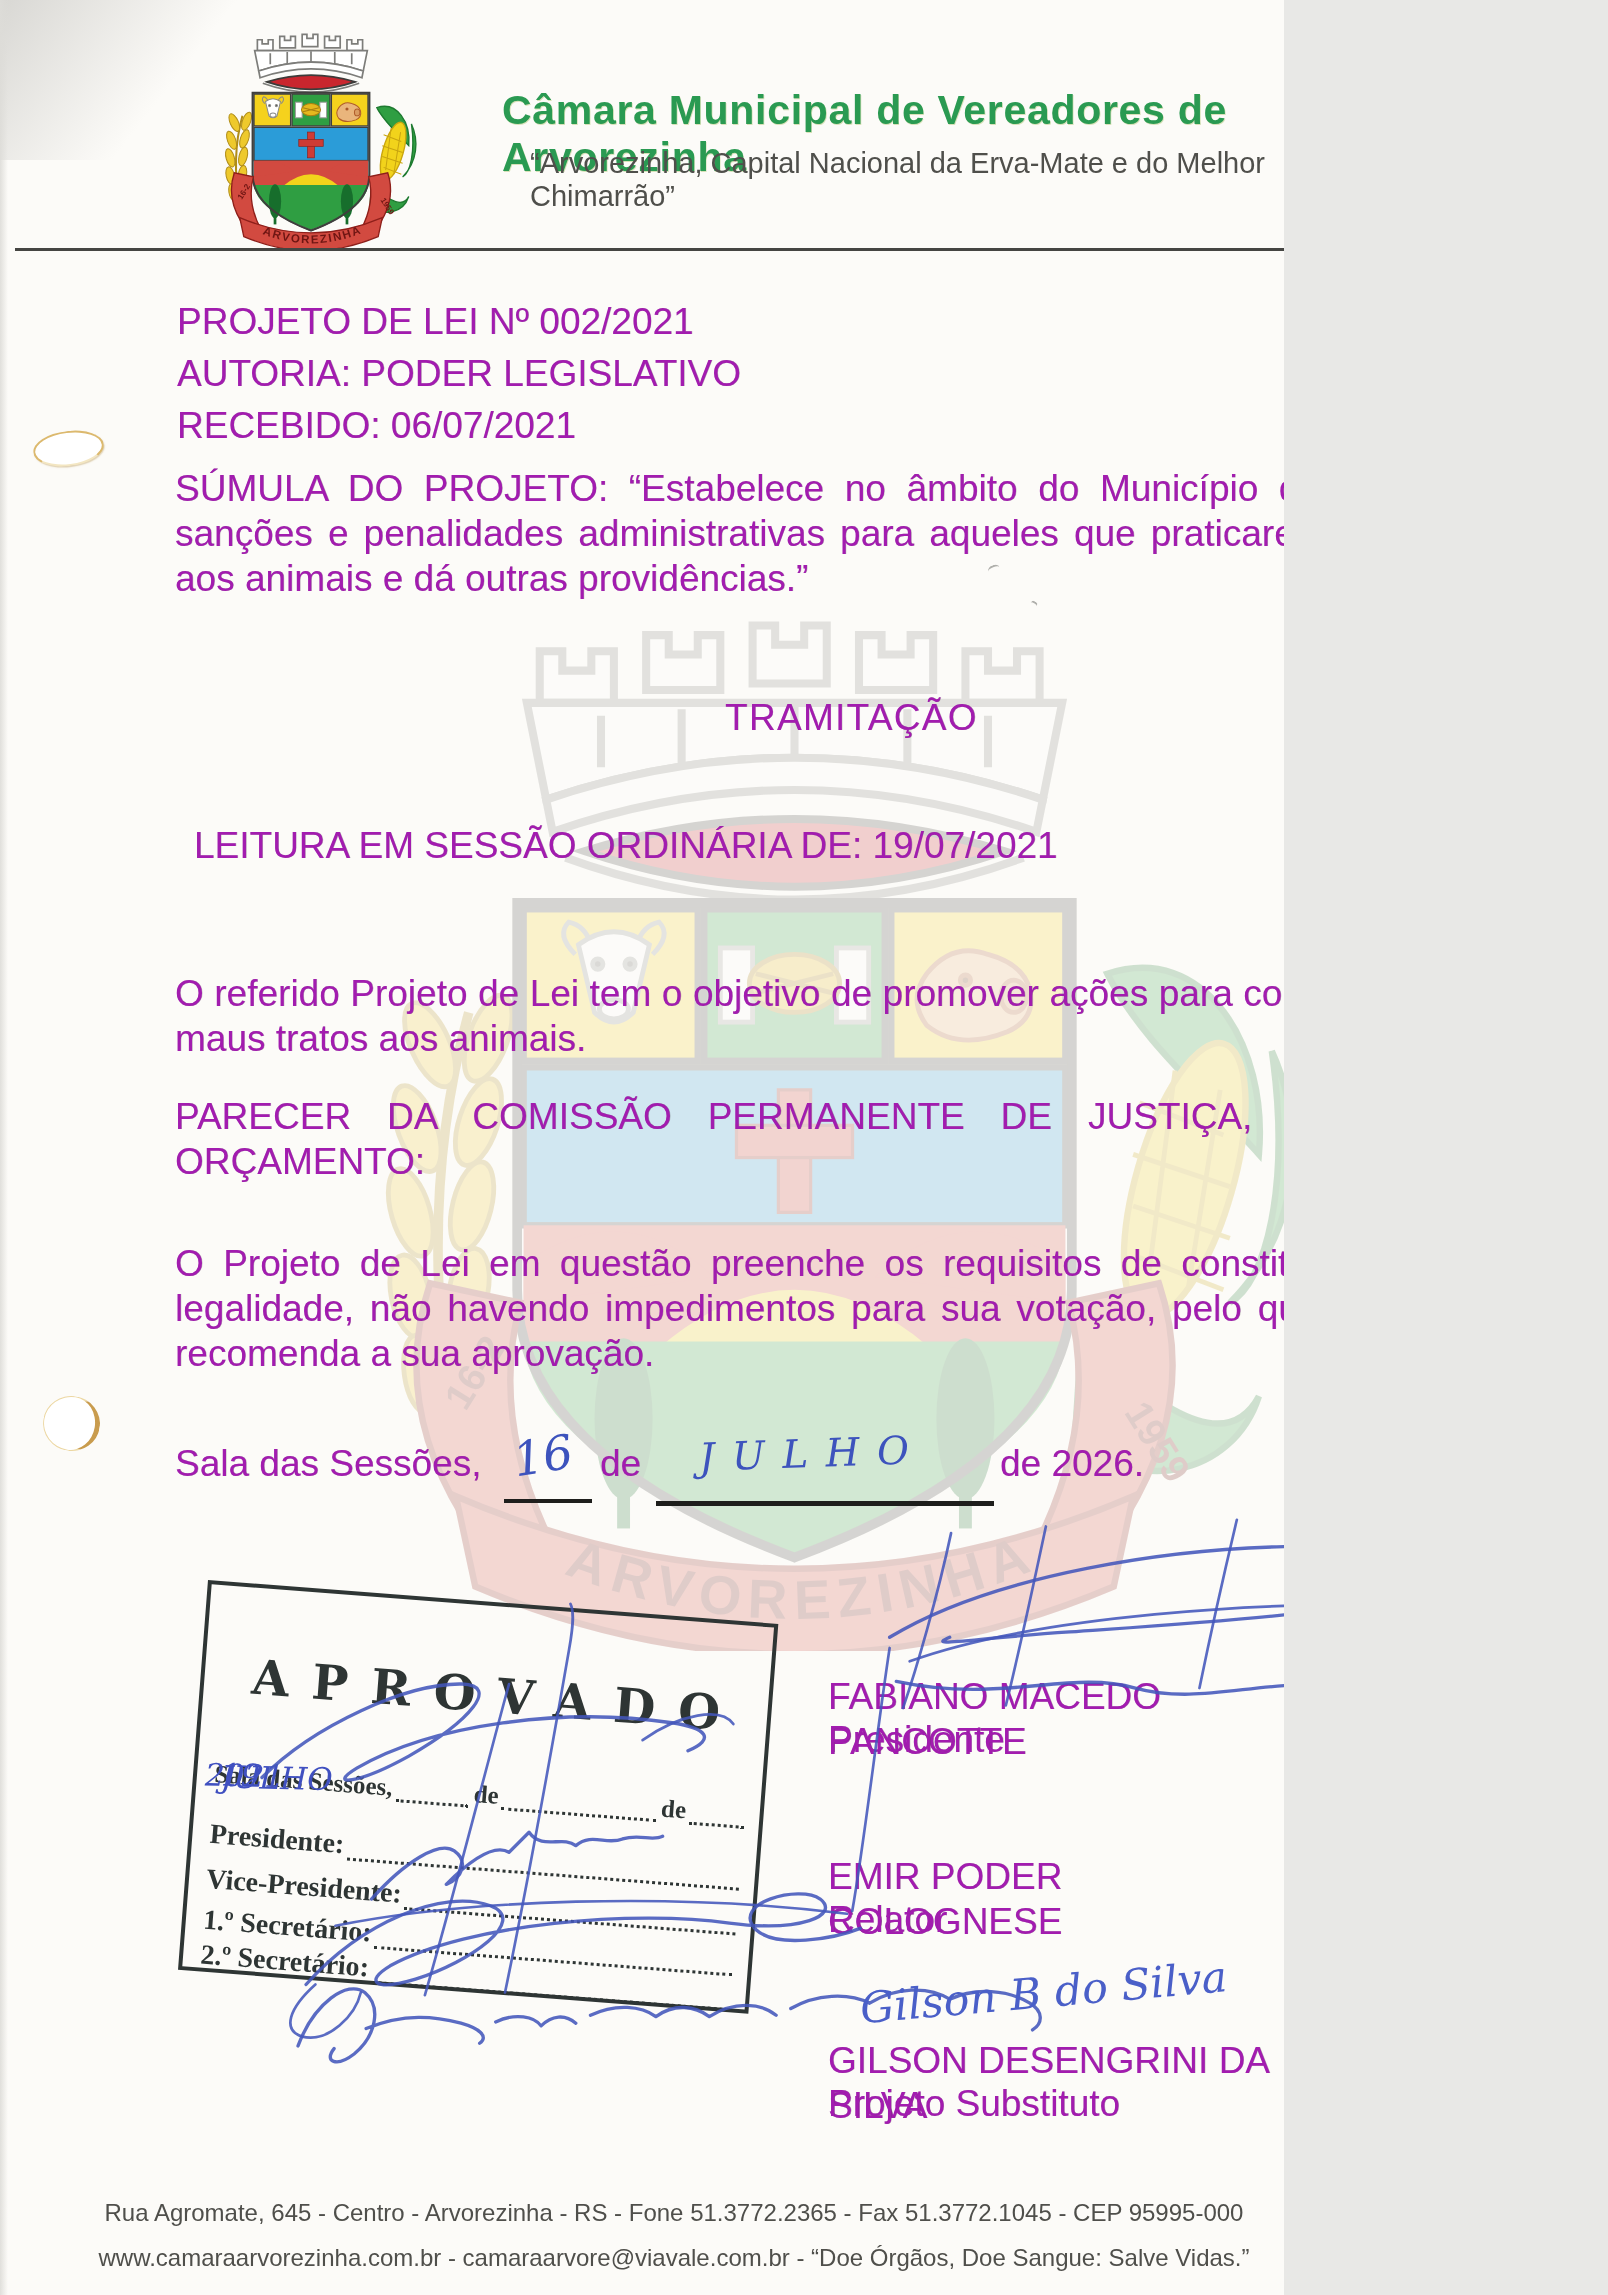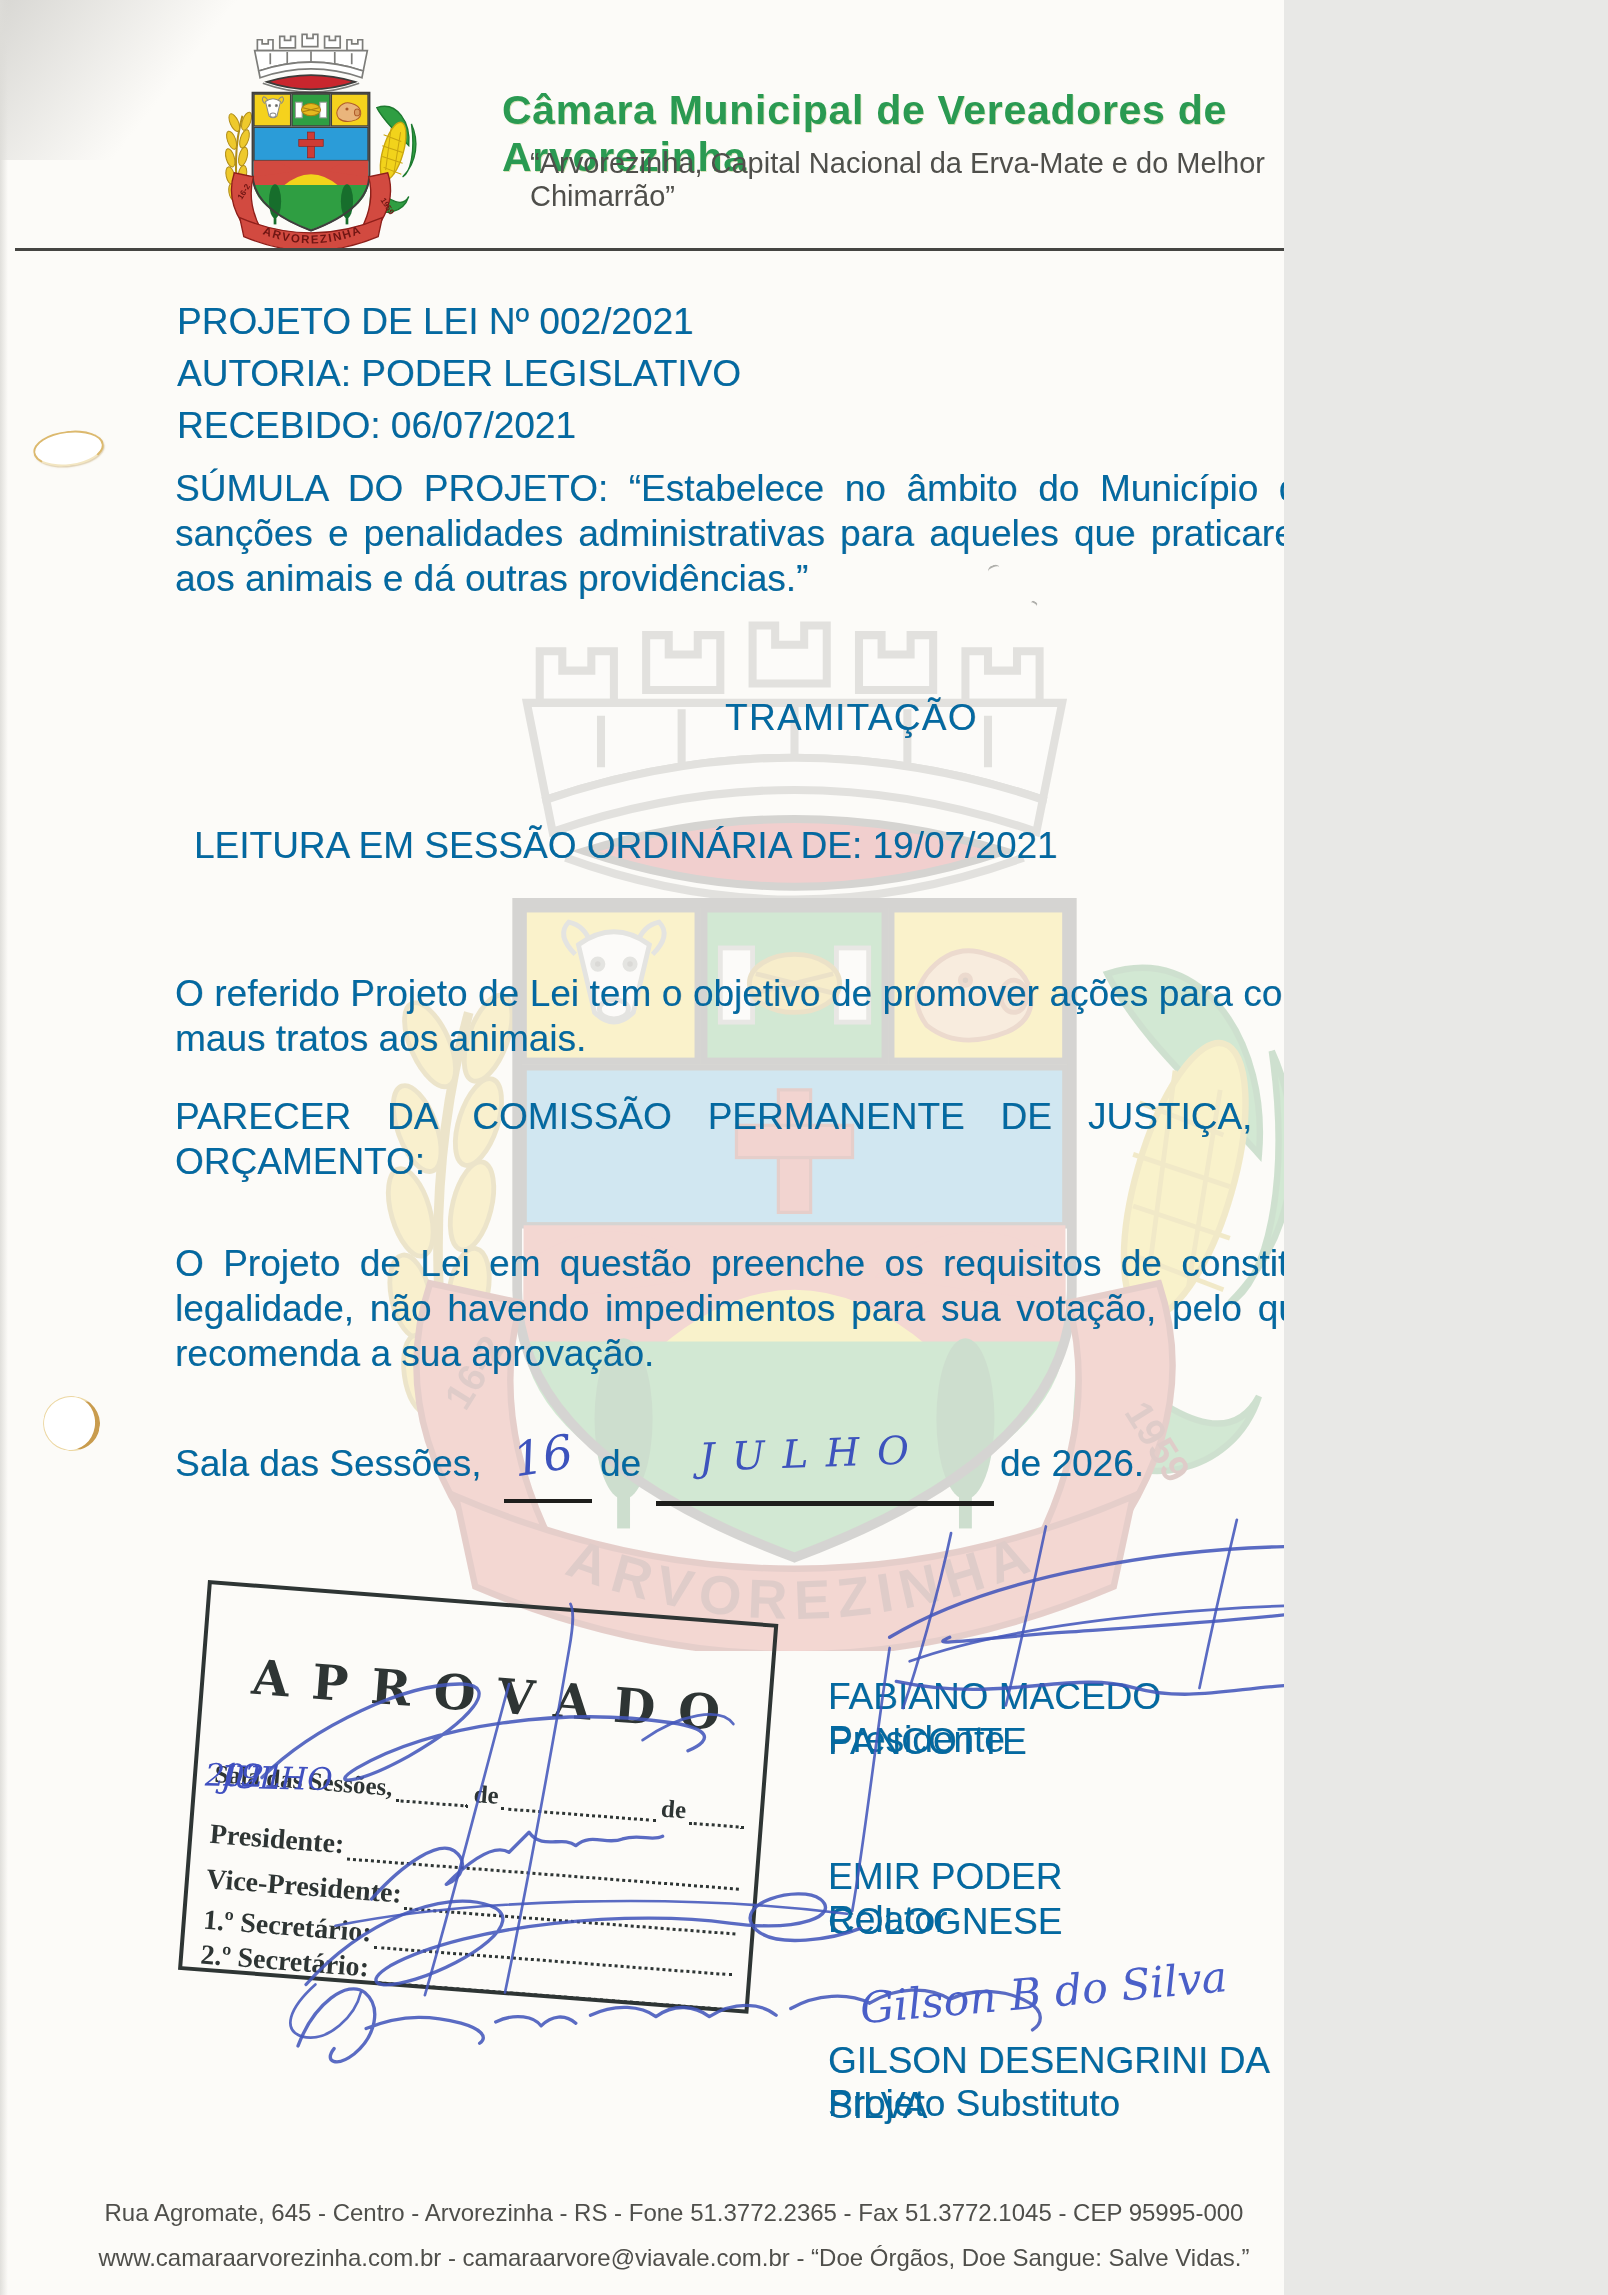--- a/index.html
+++ b/index.html
@@ -18,21 +18,21 @@
          border-bottom-color:#f3e6c2;transform:rotate(-7deg);box-shadow:0.7px 1.3px 1.3px rgba(170,130,50,.35);}
   .hole2{left:43px;top:1396px;width:51px;height:53px;border:1.3px solid #ecd7a2;
          border-right:5.3px solid #c99c4e;transform:rotate(9deg);}
   
   .crest{left:199px;top:5.3px;width:224px;height:246px;z-index:2;}
   .title{left:502px;top:87px;font-size:41px;font-weight:bold;color:#2a9a52;letter-spacing:0.7px;z-index:2;
          text-shadow:0.7px 0.7px 0 rgba(180,200,120,.5);}
   .subtitle{left:530px;top:147px;font-size:29px;color:#4f4f4b;z-index:2;}
   .divider{left:14.7px;top:248px;width:1580px;height:2.7px;background:#454542;z-index:2;}
   
-  .line,.para{position:absolute;font-size:37px;line-height:45px;color:#0369a1;z-index:2;
+  .line,.para{position:absolute;font-size:37px;line-height:45px;color:#a21caf;z-index:2;
         text-shadow:0.4px 0.4px 0.6px rgba(70,70,70,.35);}
   .para{width:1361px;left:175px;text-align:justify;}
   .meta1{left:177px;top:299px;} .meta2{left:177px;top:351px;} .meta3{left:177px;top:403px;}
   .sumula{top:466px;}
   .tramitacao{left:725px;top:695px;letter-spacing:1.3px;}
   .leitura{left:175px;top:823px;margin-left:19px;}
   .p-objetivo{top:971px;}
   .p-parecer-h{top:1094px;}
   .p-parecer{top:1241px;}
   

